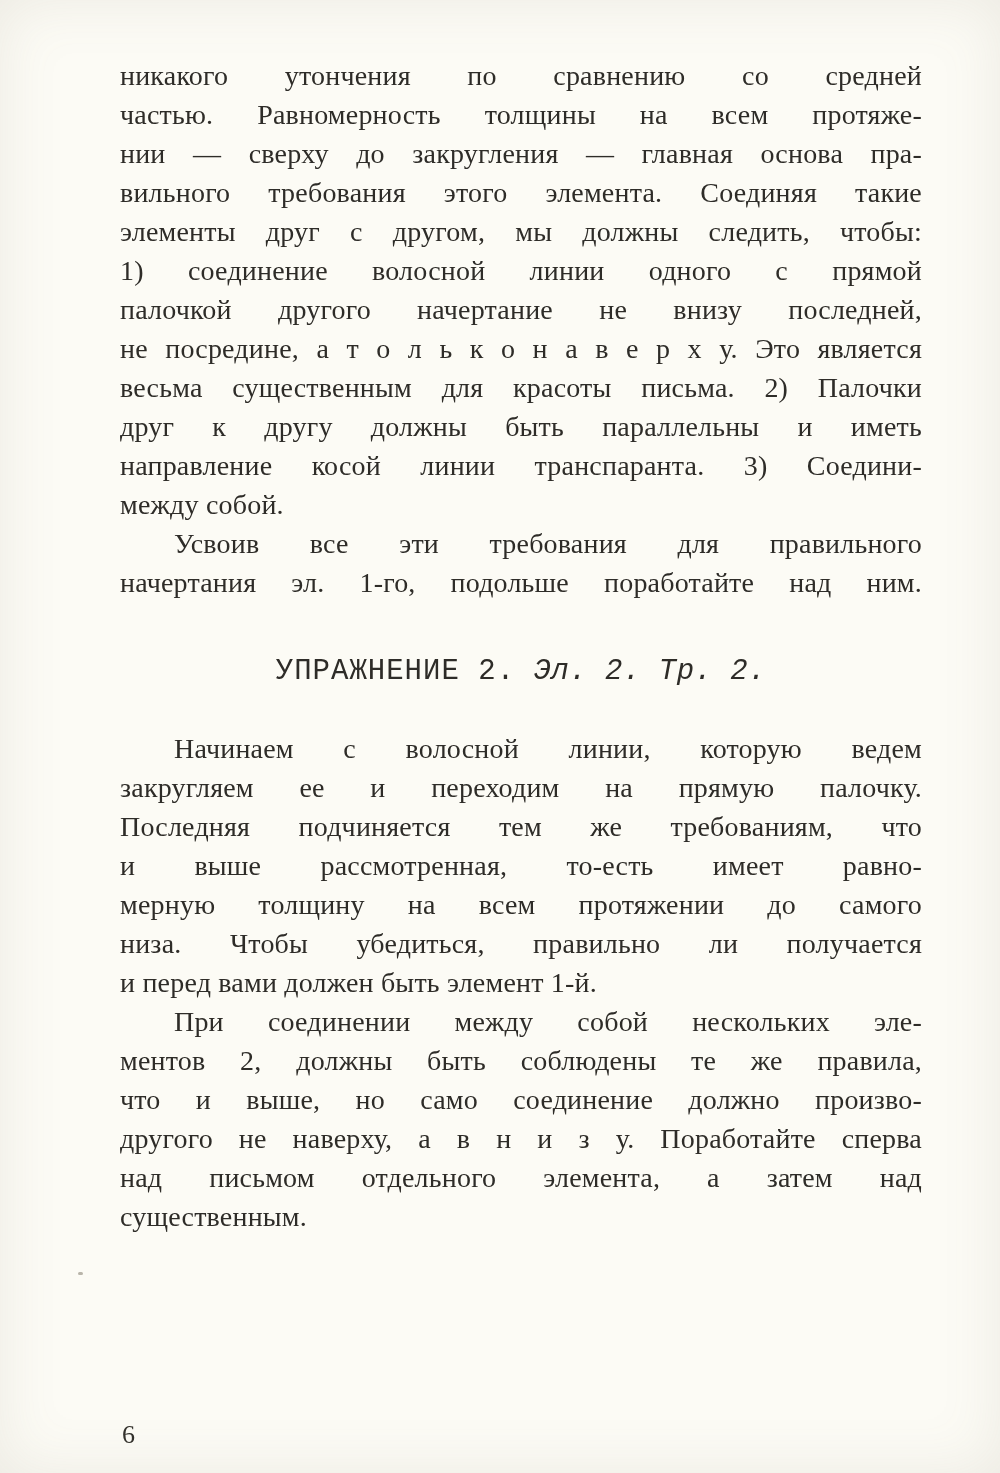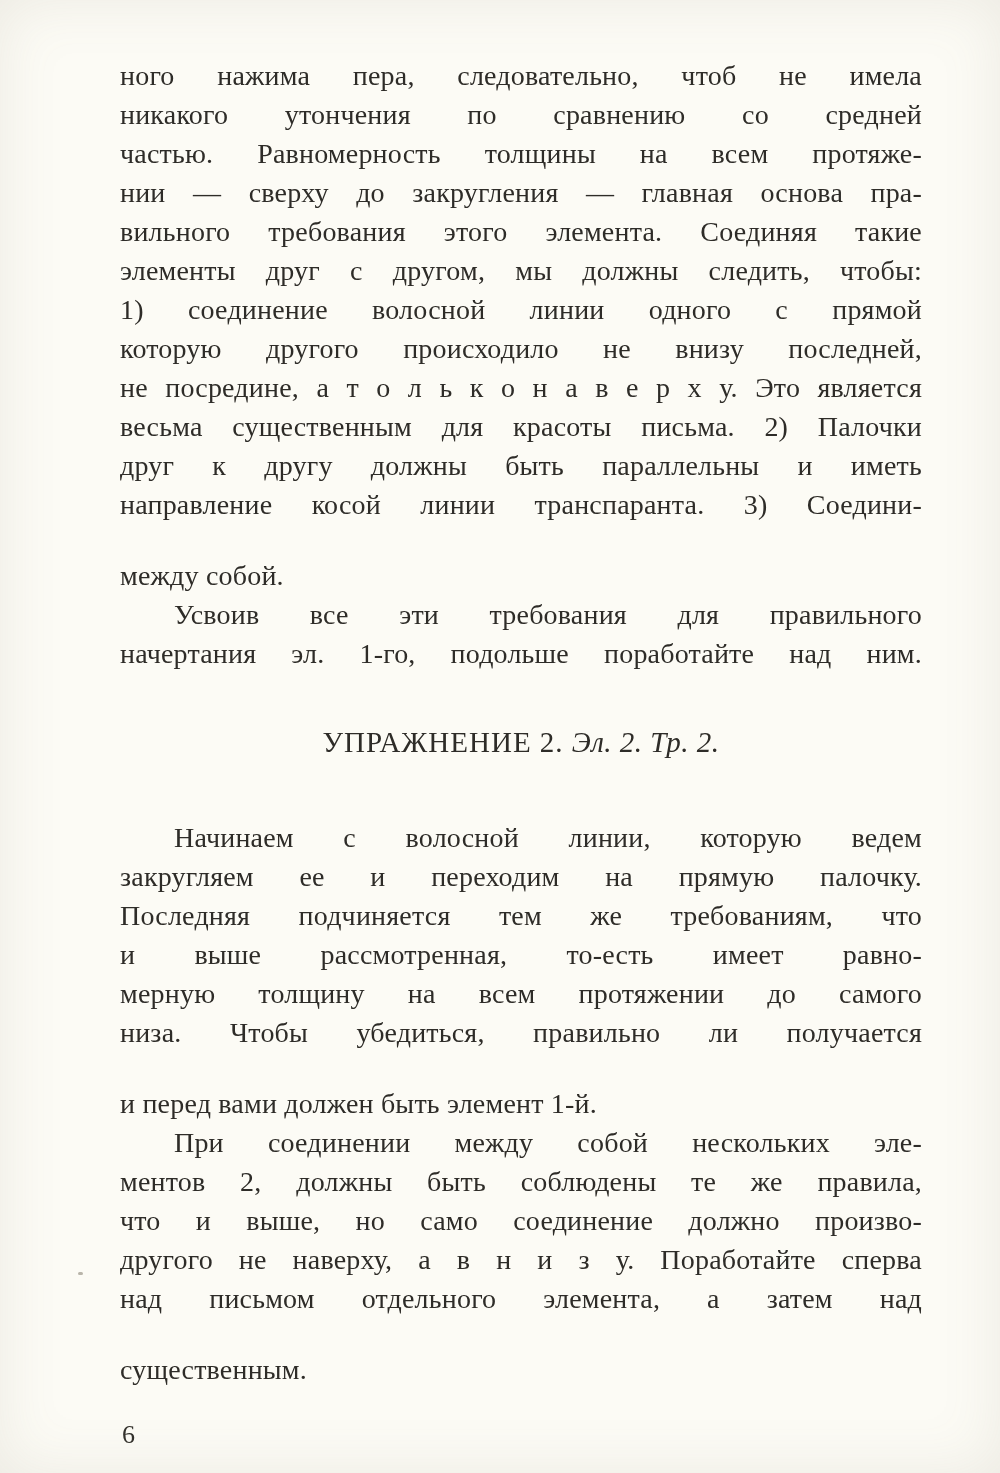--- a/index.html
+++ b/index.html
@@ -26,33 +26,33 @@
   }
   .line {
     font-size: 28px;
     line-height: 39px;
     text-align: justify;
     text-align-last: justify;
     letter-spacing: 0.2px;
   }
   .line.last {
     text-align-last: left;
-    margin-top: 32px;
   }
   .line.indent {
     text-indent: 54px;
   }
   .exercise-heading {
     margin-top: 50px;
-    margin-bottom: 56px;
+    margin-bottom: 38px;
     text-align: center;
     text-align-last: center;
     font-size: 29px;
     line-height: 39px;
     letter-spacing: 1px;
+    font-family: Liberation Mono, monospace;
   }
   .exercise-heading .italic-part {
     font-style: italic;
     letter-spacing: 0.5px;
   }
   .page-number {
     position: absolute;
     left: 122px;
     top: 1420px;
     font-size: 26px;
@@ -68,28 +68,27 @@
     border-radius: 2px;
   }
 </style>
 </head>
 <body>
 
 <div class="page">
   <div class="text-column">
 
     <div>
-      <div class="line">ного нажима пера, следовательно, чтоб не имела</div>
       <div class="line">никакого утончения по сравнению со средней</div>
       <div class="line">частью. Равномерность толщины на всем протяже-</div>
       <div class="line">нии — сверху до закругления — главная основа пра-</div>
       <div class="line">вильного требования этого элемента. Соединяя такие</div>
       <div class="line">элементы друг с другом, мы должны следить, чтобы:</div>
       <div class="line">1) соединение волосной линии одного с прямой</div>
-      <div class="line">которую другого происходило не внизу последней,</div>
+      <div class="line">палочкой другого начертание не внизу последней,</div>
       <div class="line">не посредине, а т о л ь к о  н а в е р х у. Это является</div>
       <div class="line">весьма существенным для красоты письма. 2) Палочки</div>
       <div class="line">друг к другу должны быть параллельны и иметь</div>
       <div class="line">направление косой линии транспаранта. 3) Соедини-</div>
       <div class="line last">между собой.</div>
     </div>
 
     <div>
       <div class="line indent">Усвоив все эти требования  для  правильного</div>
       <div class="line">начертания эл. 1-го, подольше поработайте над ним.</div>

